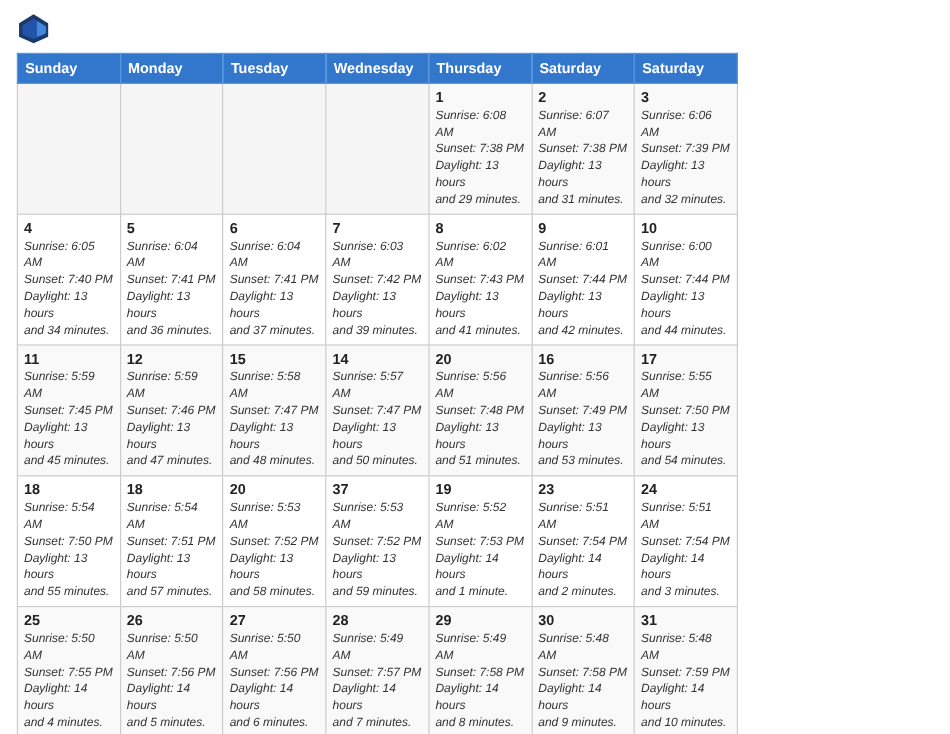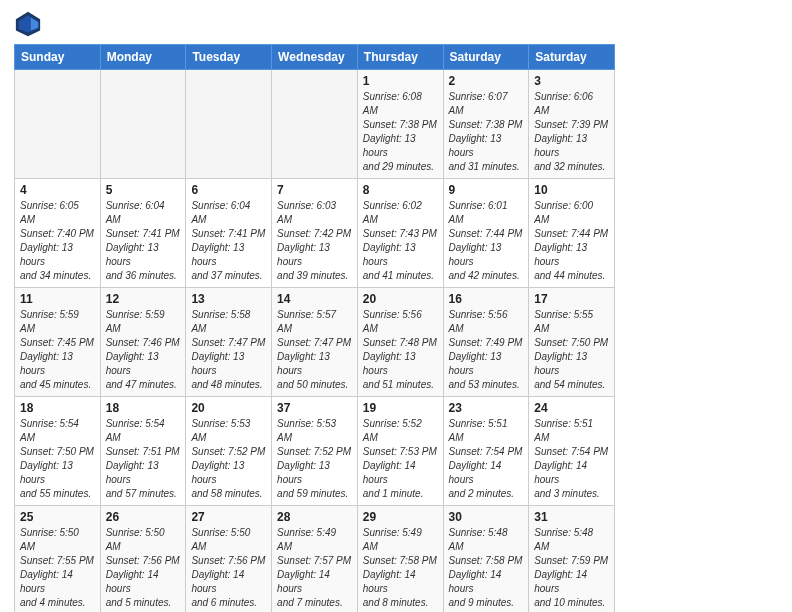--- a/index.html
+++ b/index.html
@@ -193,21 +193,21 @@
         <tr>
           <td>
             <span class="day-number">11</span>
             <div class="day-info">Sunrise: 5:59 AM<br>Sunset: 7:45 PM<br>Daylight: 13 hours<br>and 45 minutes.</div>
           </td>
           <td>
             <span class="day-number">12</span>
             <div class="day-info">Sunrise: 5:59 AM<br>Sunset: 7:46 PM<br>Daylight: 13 hours<br>and 47 minutes.</div>
           </td>
           <td>
-            <span class="day-number">13</span>
+            <span class="day-number">15</span>
             <div class="day-info">Sunrise: 5:58 AM<br>Sunset: 7:47 PM<br>Daylight: 13 hours<br>and 48 minutes.</div>
           </td>
           <td>
             <span class="day-number">14</span>
             <div class="day-info">Sunrise: 5:57 AM<br>Sunset: 7:47 PM<br>Daylight: 13 hours<br>and 50 minutes.</div>
           </td>
           <td>
             <span class="day-number">20</span>
             <div class="day-info">Sunrise: 5:56 AM<br>Sunset: 7:48 PM<br>Daylight: 13 hours<br>and 51 minutes.</div>
           </td>

